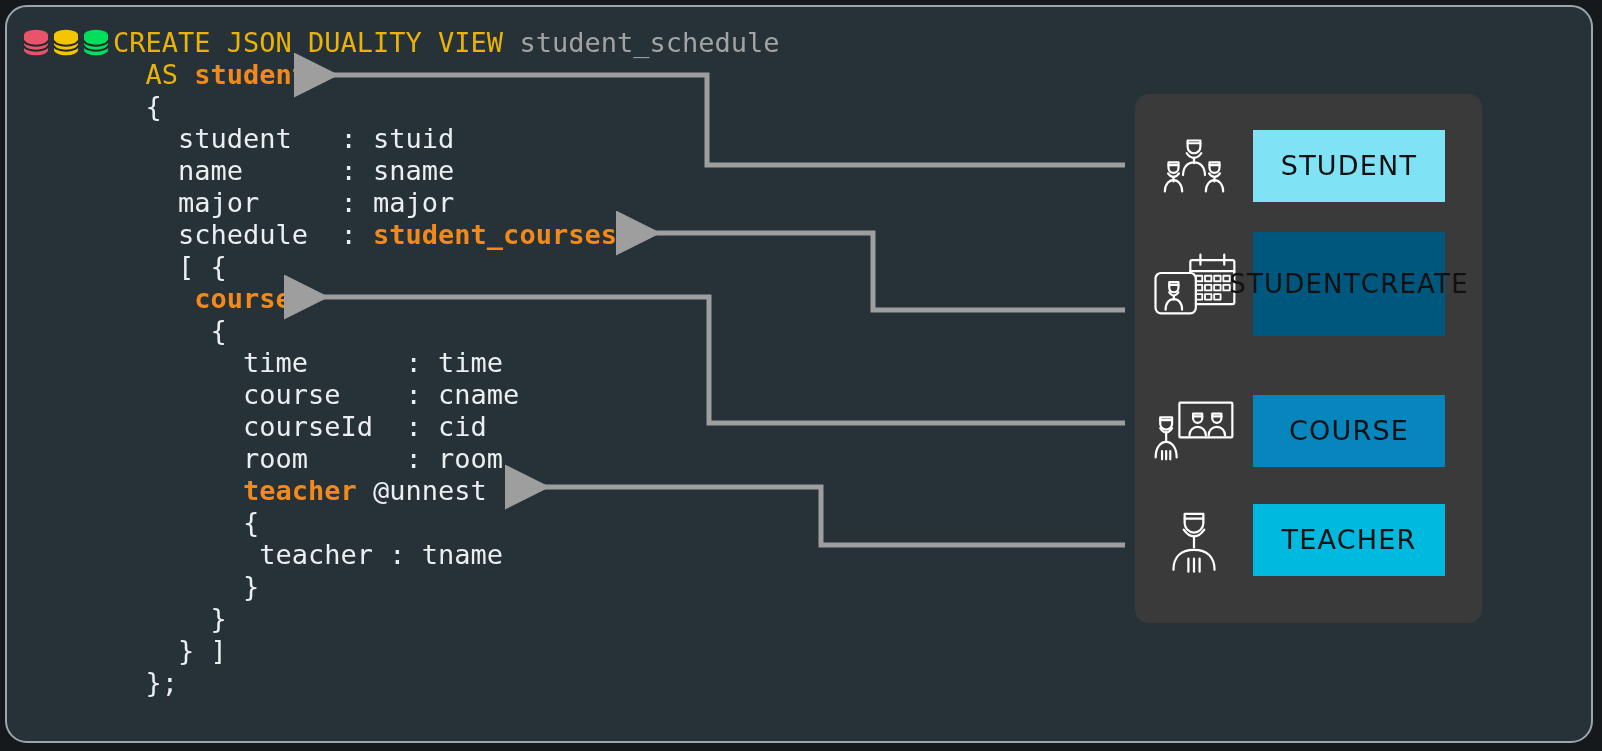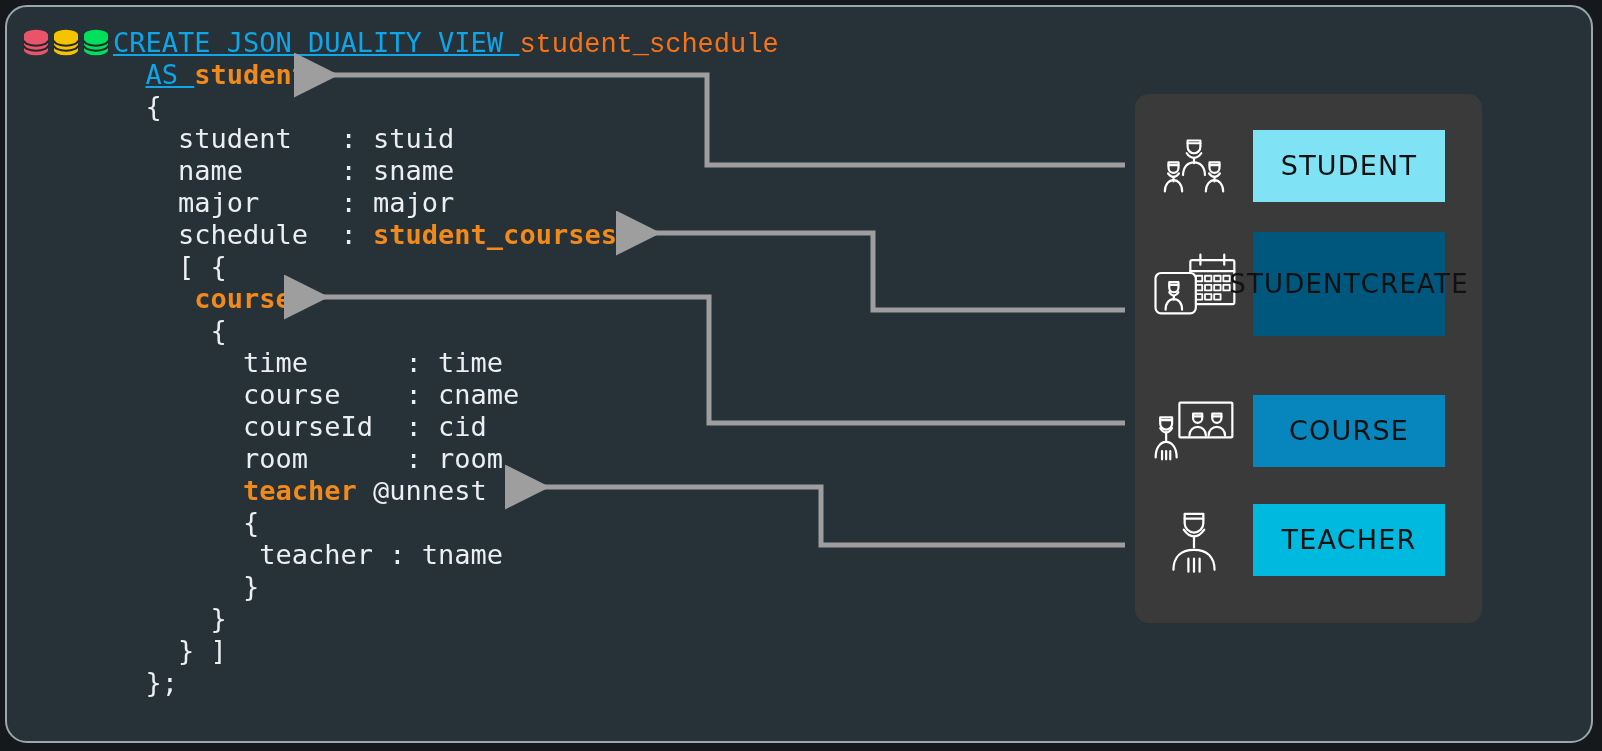--- a/index.html
+++ b/index.html
@@ -57,22 +57,22 @@
     line-height: 32px;
     color: #eceff1;
     white-space: pre;
   }
   .ln {
     position: absolute;
     left: 0;
     width: 1130px;
     white-space: pre;
   }
-  .kw   { color: #0ea5e9; text-decoration: underline; }
-  .name { color: #f97316; font-family: Liberation Mono, monospace; }
+  .kw   { color: #eab308; }
+  .name { color: #a3a3a3; }
   .tbl  { color: #f28a1b; font-weight: bold; }
   .pun  { color: #eceff1; }
 
   
   #wires {
     position: absolute;
     left: 0; top: 0;
     width: 1588px; height: 738px;
     pointer-events: none;
   }

